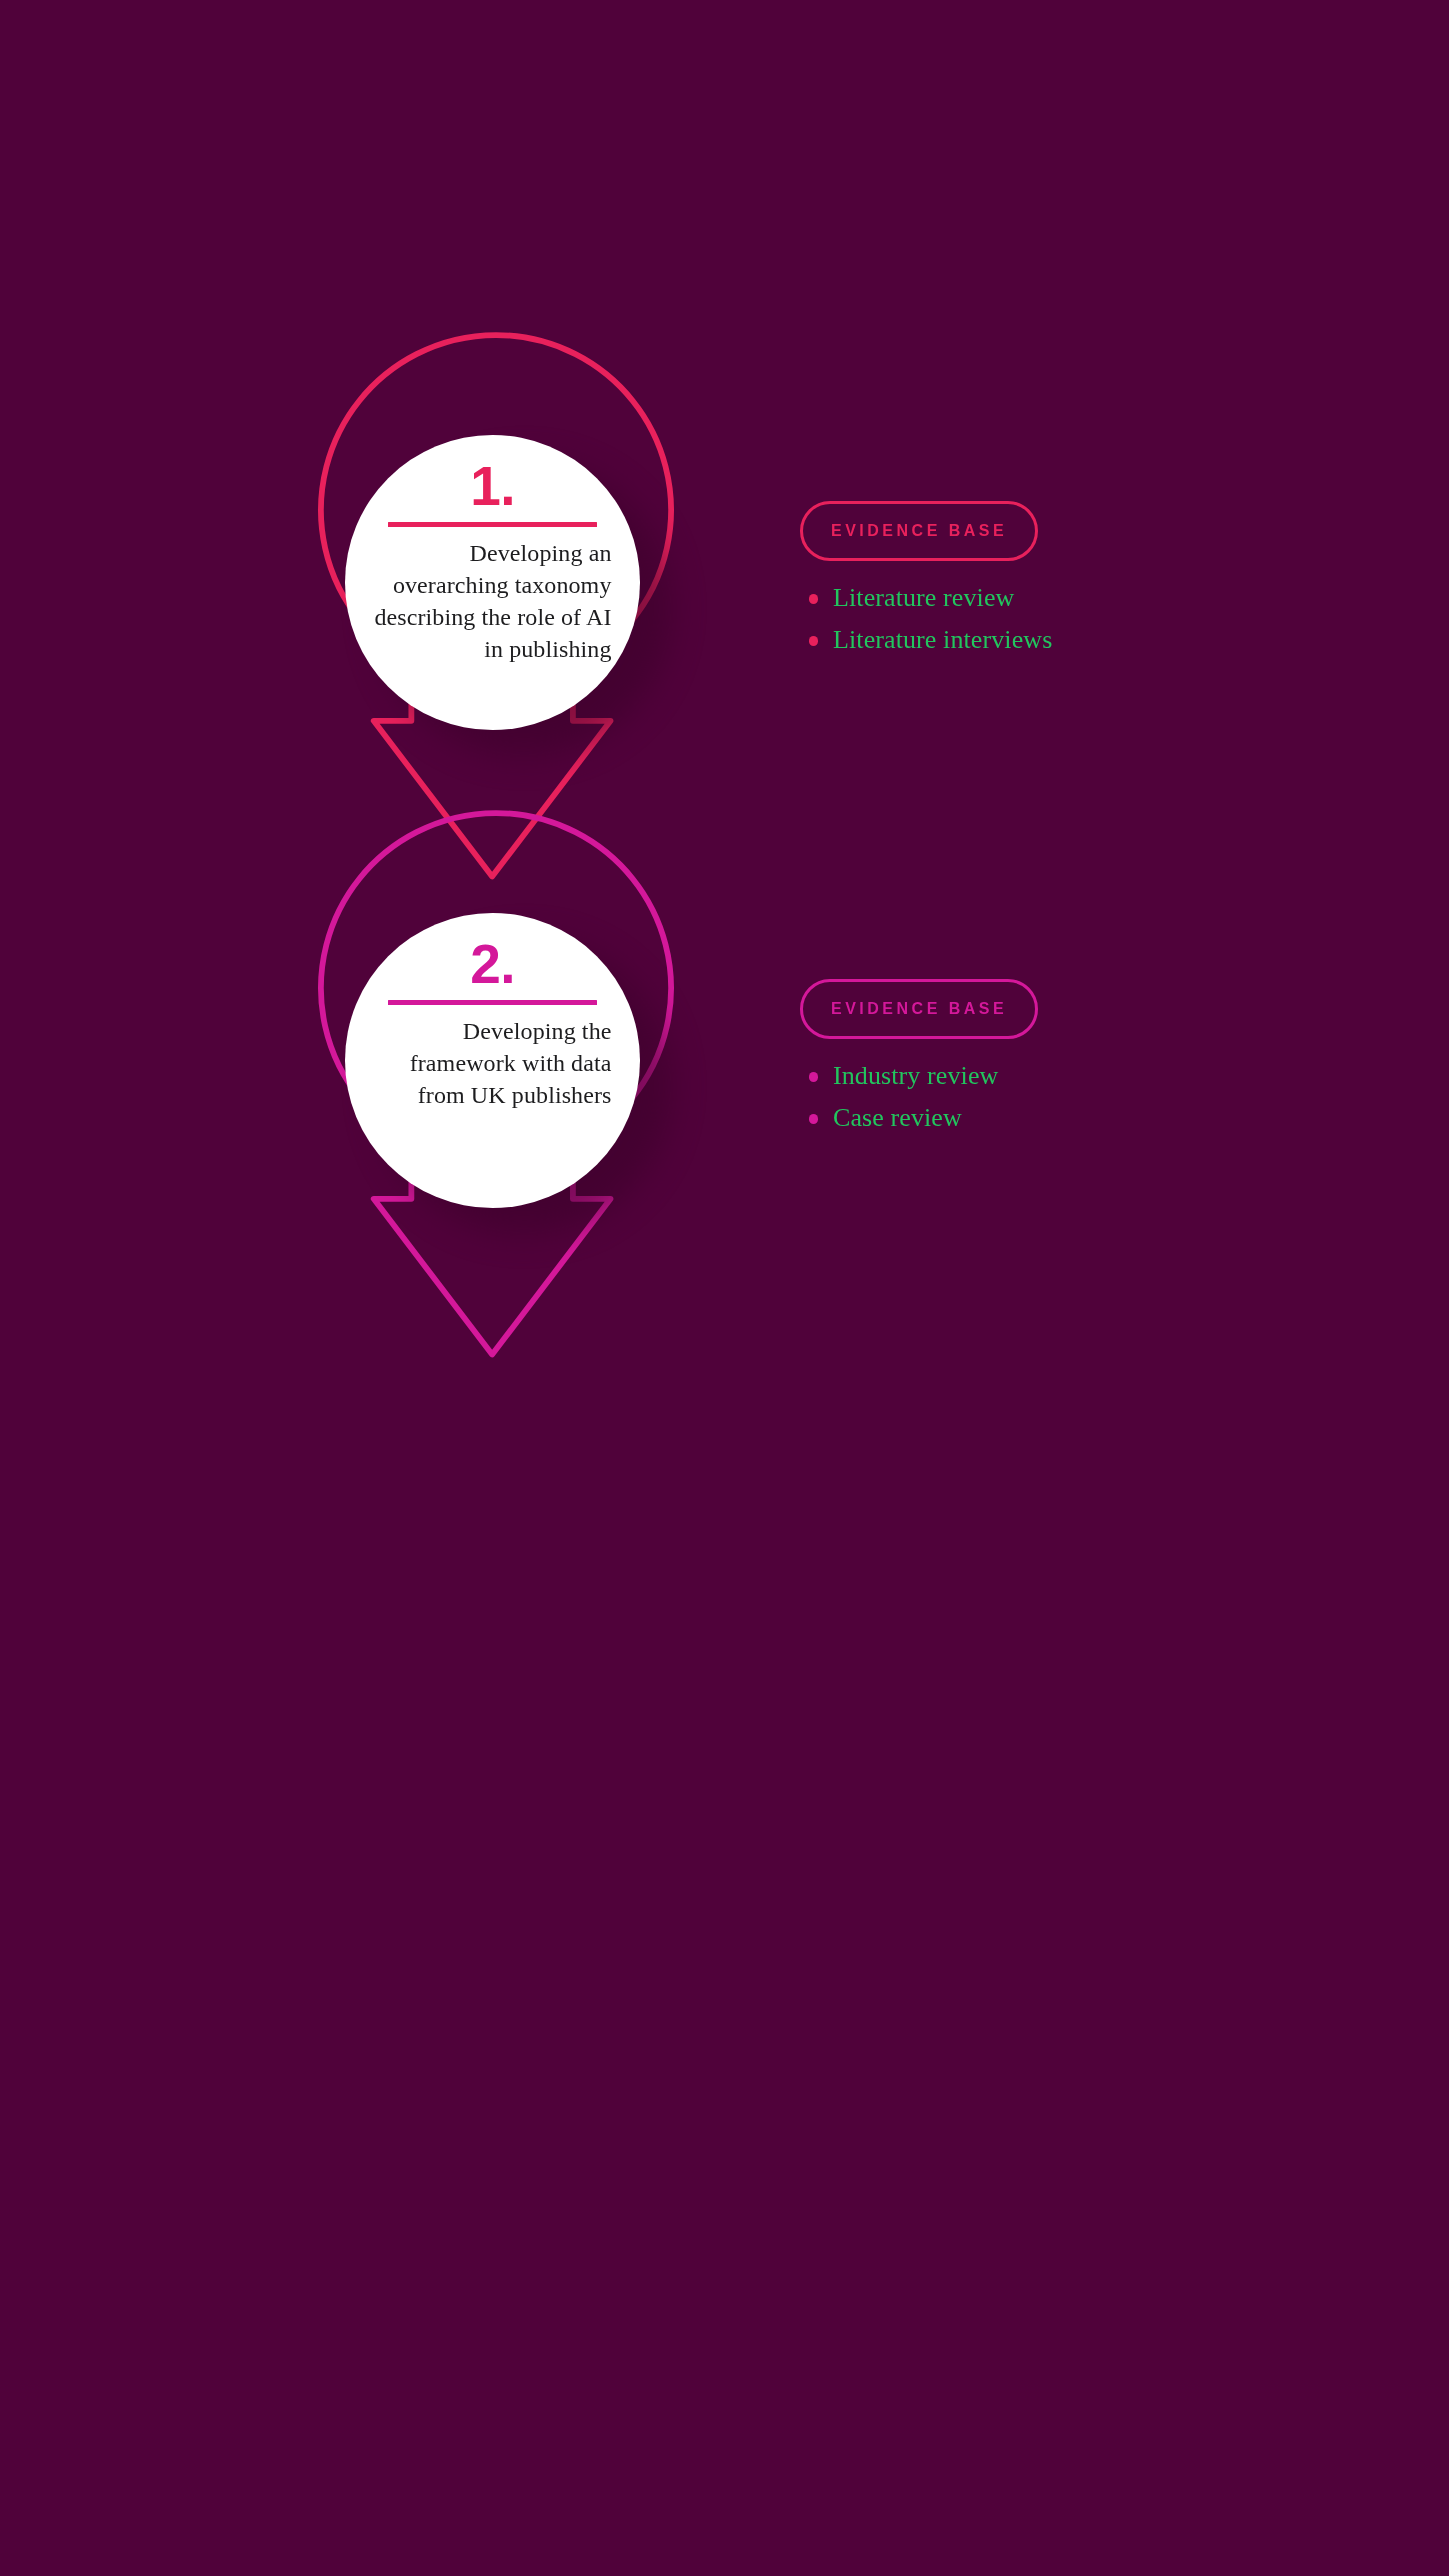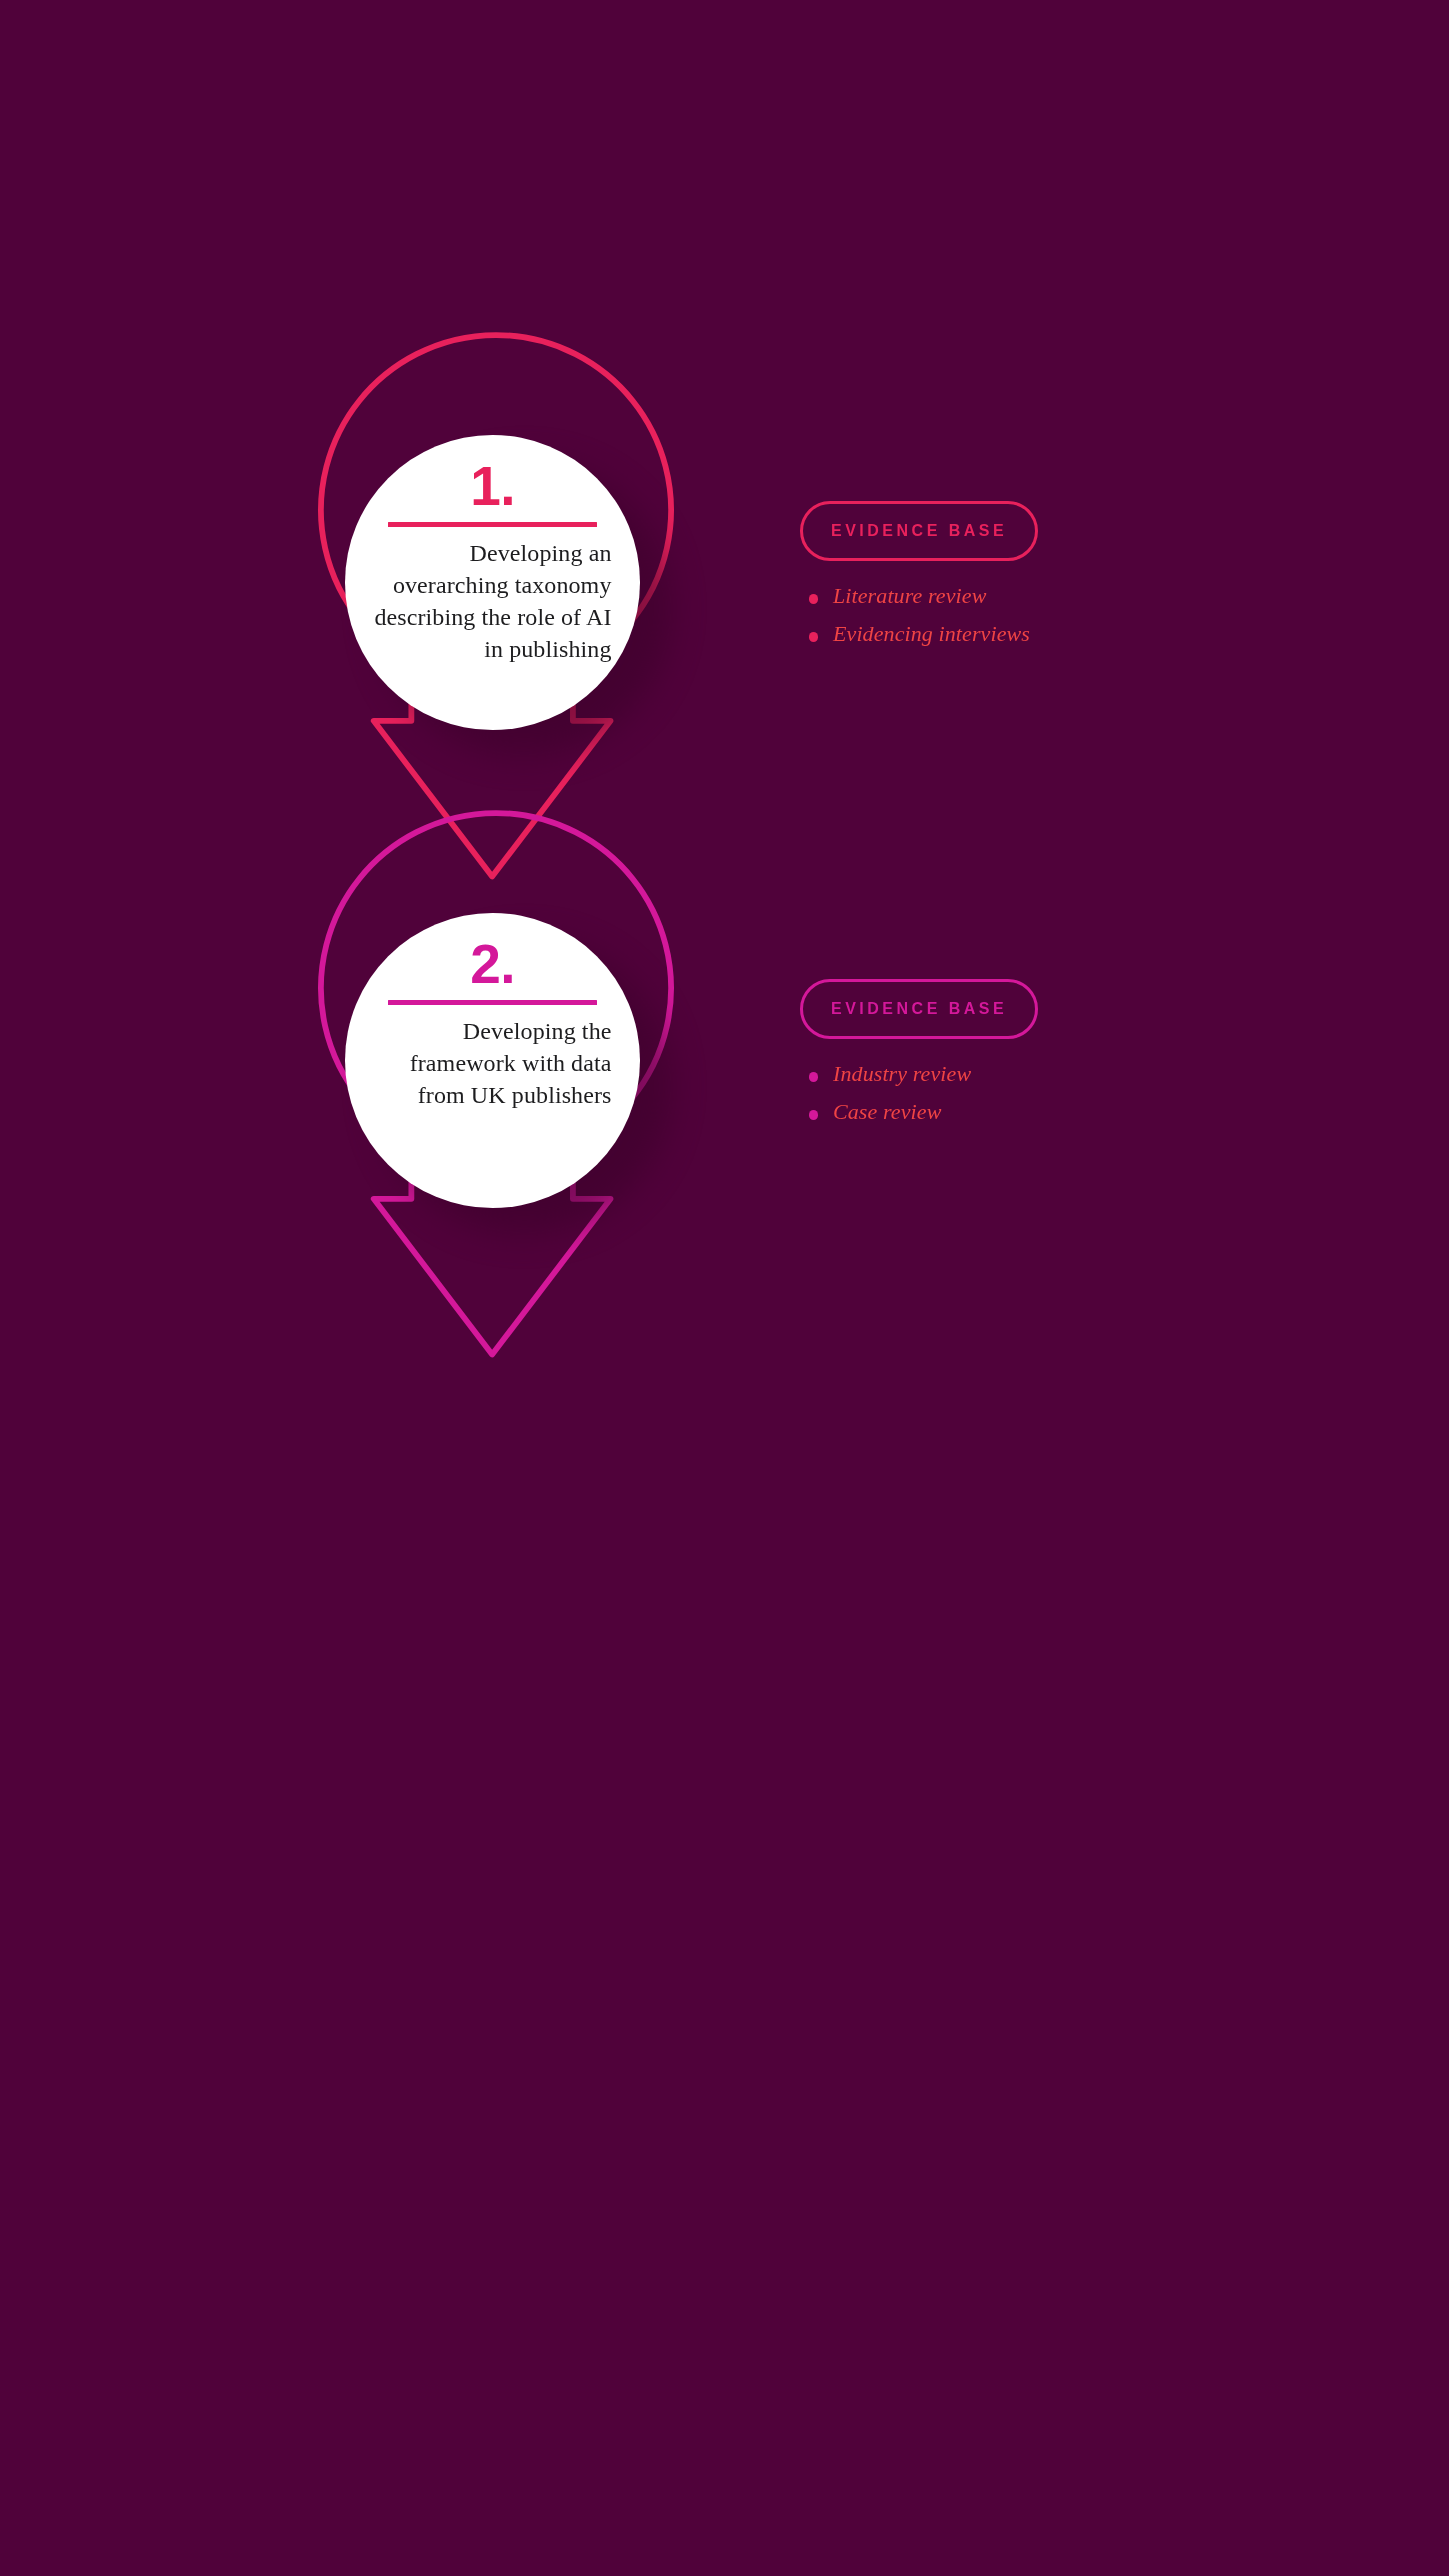--- a/index.html
+++ b/index.html
@@ -127,26 +127,25 @@
   .step-2 .badge { border-color: #D4189A; color: #D4189A; }
 
   .bullets {
     list-style: none;
     margin: 24.5px 0 0 0;
     padding: 0 0 0 33px;
   }
   .bullets li {
     position: relative;
     font-family: "Liberation Serif", serif;
-    font-size: 22px;
+    font-size: 26px;
     line-height: 1.0;
-    color: #ef4444;
+    color: #22c55e;
     margin-bottom: 16px;
     letter-spacing: 0.1px;
-    font-style: italic;
   }
   .bullets li .dot {
     position: absolute;
     left: -24.5px;
     top: 9px;
     width: 9.7px;
     height: 9.7px;
     border-radius: 50%;
   }
   .step-1 .bullets li .dot { background: #E8215C; }
@@ -182,21 +181,21 @@
 
     <div class="evidence">
       <div class="badge">EVIDENCE BASE</div>
       <ul class="bullets">
         <li>
           <span class="dot"></span>
           <span>Literature review</span>
         </li>
         <li>
           <span class="dot"></span>
-          <span>Evidencing interviews</span>
+          <span>Literature interviews</span>
         </li>
       </ul>
     </div>
   </div>
 
   <div class="step step-2">
 
     <svg class="ring-arrow-svg" viewBox="0 0 780 820">
       <path d="M 270.5 437
                A 272 272 0 1 1 509.5 437

